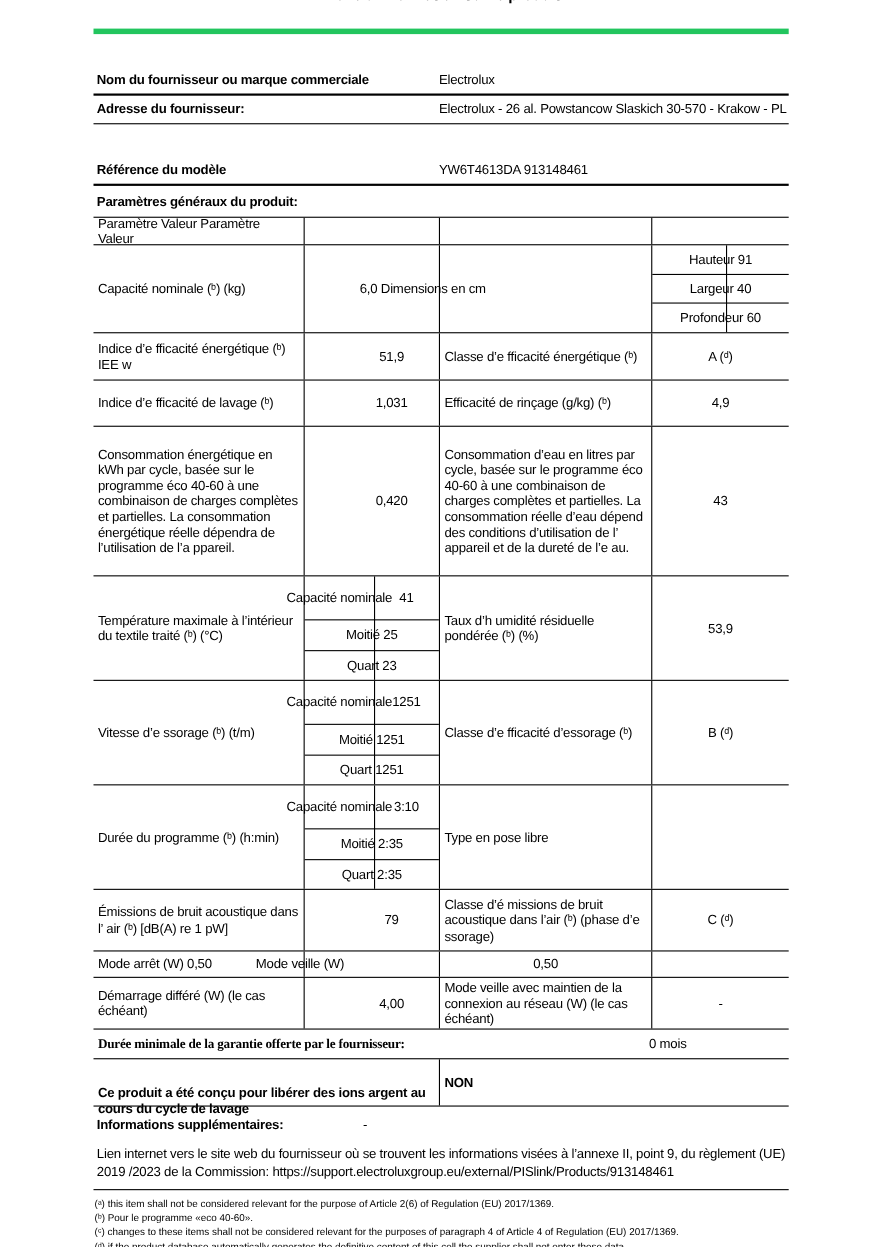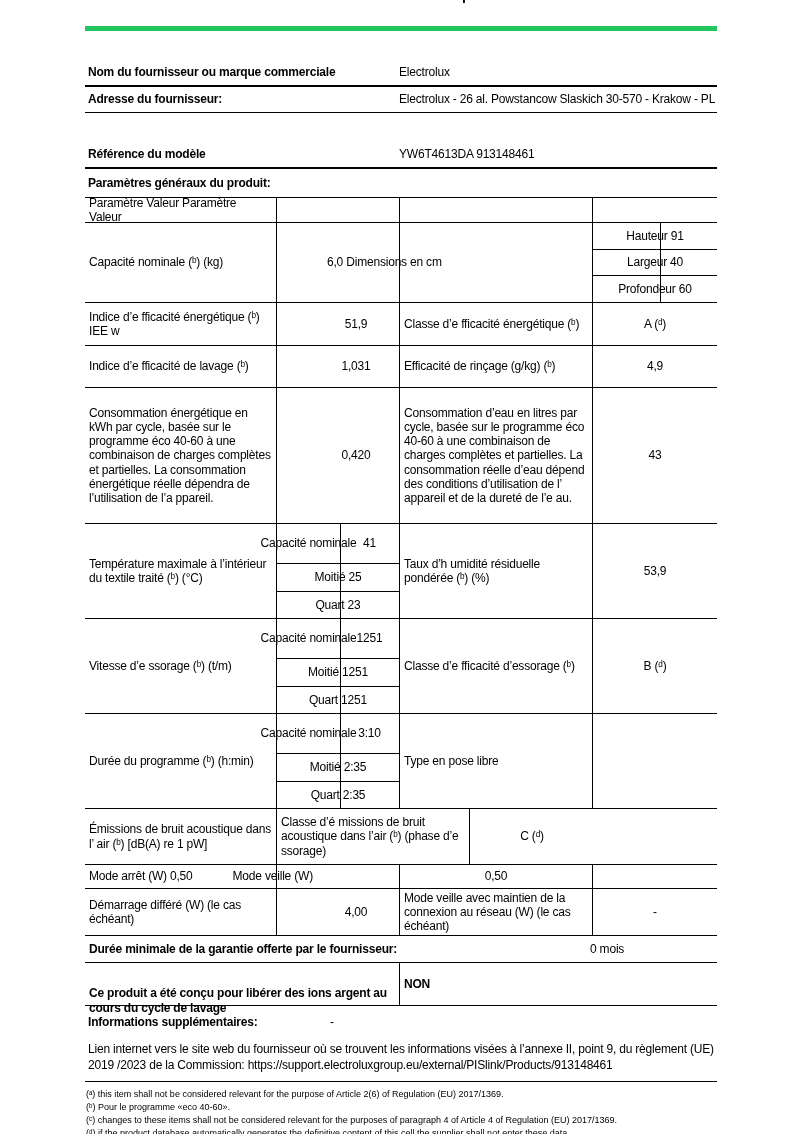--- a/index.html
+++ b/index.html
@@ -36,21 +36,21 @@
   .sub.bb{border-bottom:1px solid #000;}
   .sub-split{padding:0;}
   .sub-l{width:63px;display:flex;align-items:center;justify-content:center;text-align:center;line-height:1.1;}
   .sub-r{flex:1;display:flex;align-items:center;justify-content:center;}
 
   .nowrap{white-space:nowrap;}
   .gap{margin-left:40px;white-space:nowrap;}
 
   .fullrow{position:relative;display:flex;align-items:center;padding:0 4px;
            border-bottom:1px solid #000;box-sizing:content-box;}
-  .bold{font-weight:bold;}
+  .bold{font-weight:bold;font-family:Liberation Serif, serif;}
   .abs-val{position:absolute;left:505px;font-weight:normal;}
 
   .ions-l{width:314px;font-weight:bold;line-height:1.25;margin-top:33px;}
   .ions-r{flex:1;border-left:1px solid #000;font-weight:bold;}
 
   
   .infoblock{height:75px;border-bottom:1px solid #000;box-sizing:content-box;position:relative;}
   .info-line{padding-top:9px;font-weight:bold;padding-left:3px;}
   .info-dash{position:absolute;left:245px;top:9px;font-weight:normal;}
   .info-para{margin-top:12px;padding-left:3px;line-height:1.35;}
@@ -162,20 +162,21 @@
         <div class="sub bb" style="height:27px">Moitié 2:35</div>
         <div class="sub" style="height:26px">Quart 2:35</div>
         <div class="vline vl-c2"></div>
       </div>
       <div class="c c3">Type en pose libre</div>
       <div class="c c4"></div>
     </div>
 
     <div class="row" style="height:55px">
       <div class="c c1">Émissions de bruit acoustique dans l’ air (ᵇ) [dB(A) re 1 pW]</div>
+      <div class="c c2">79</div>
       <div class="c c3">Classe d’é missions de bruit acoustique dans l’air (ᵇ) (phase d’e ssorage)</div>
       <div class="c c4">C (ᵈ)</div>
     </div>
 
     <div class="row" style="height:23px">
       <div class="c c1 nowrap">
         <span>Mode arrêt (W) 0,50</span>
         <span class="gap">Mode veille (W)</span>
       </div>
       <div class="c c2"></div>

